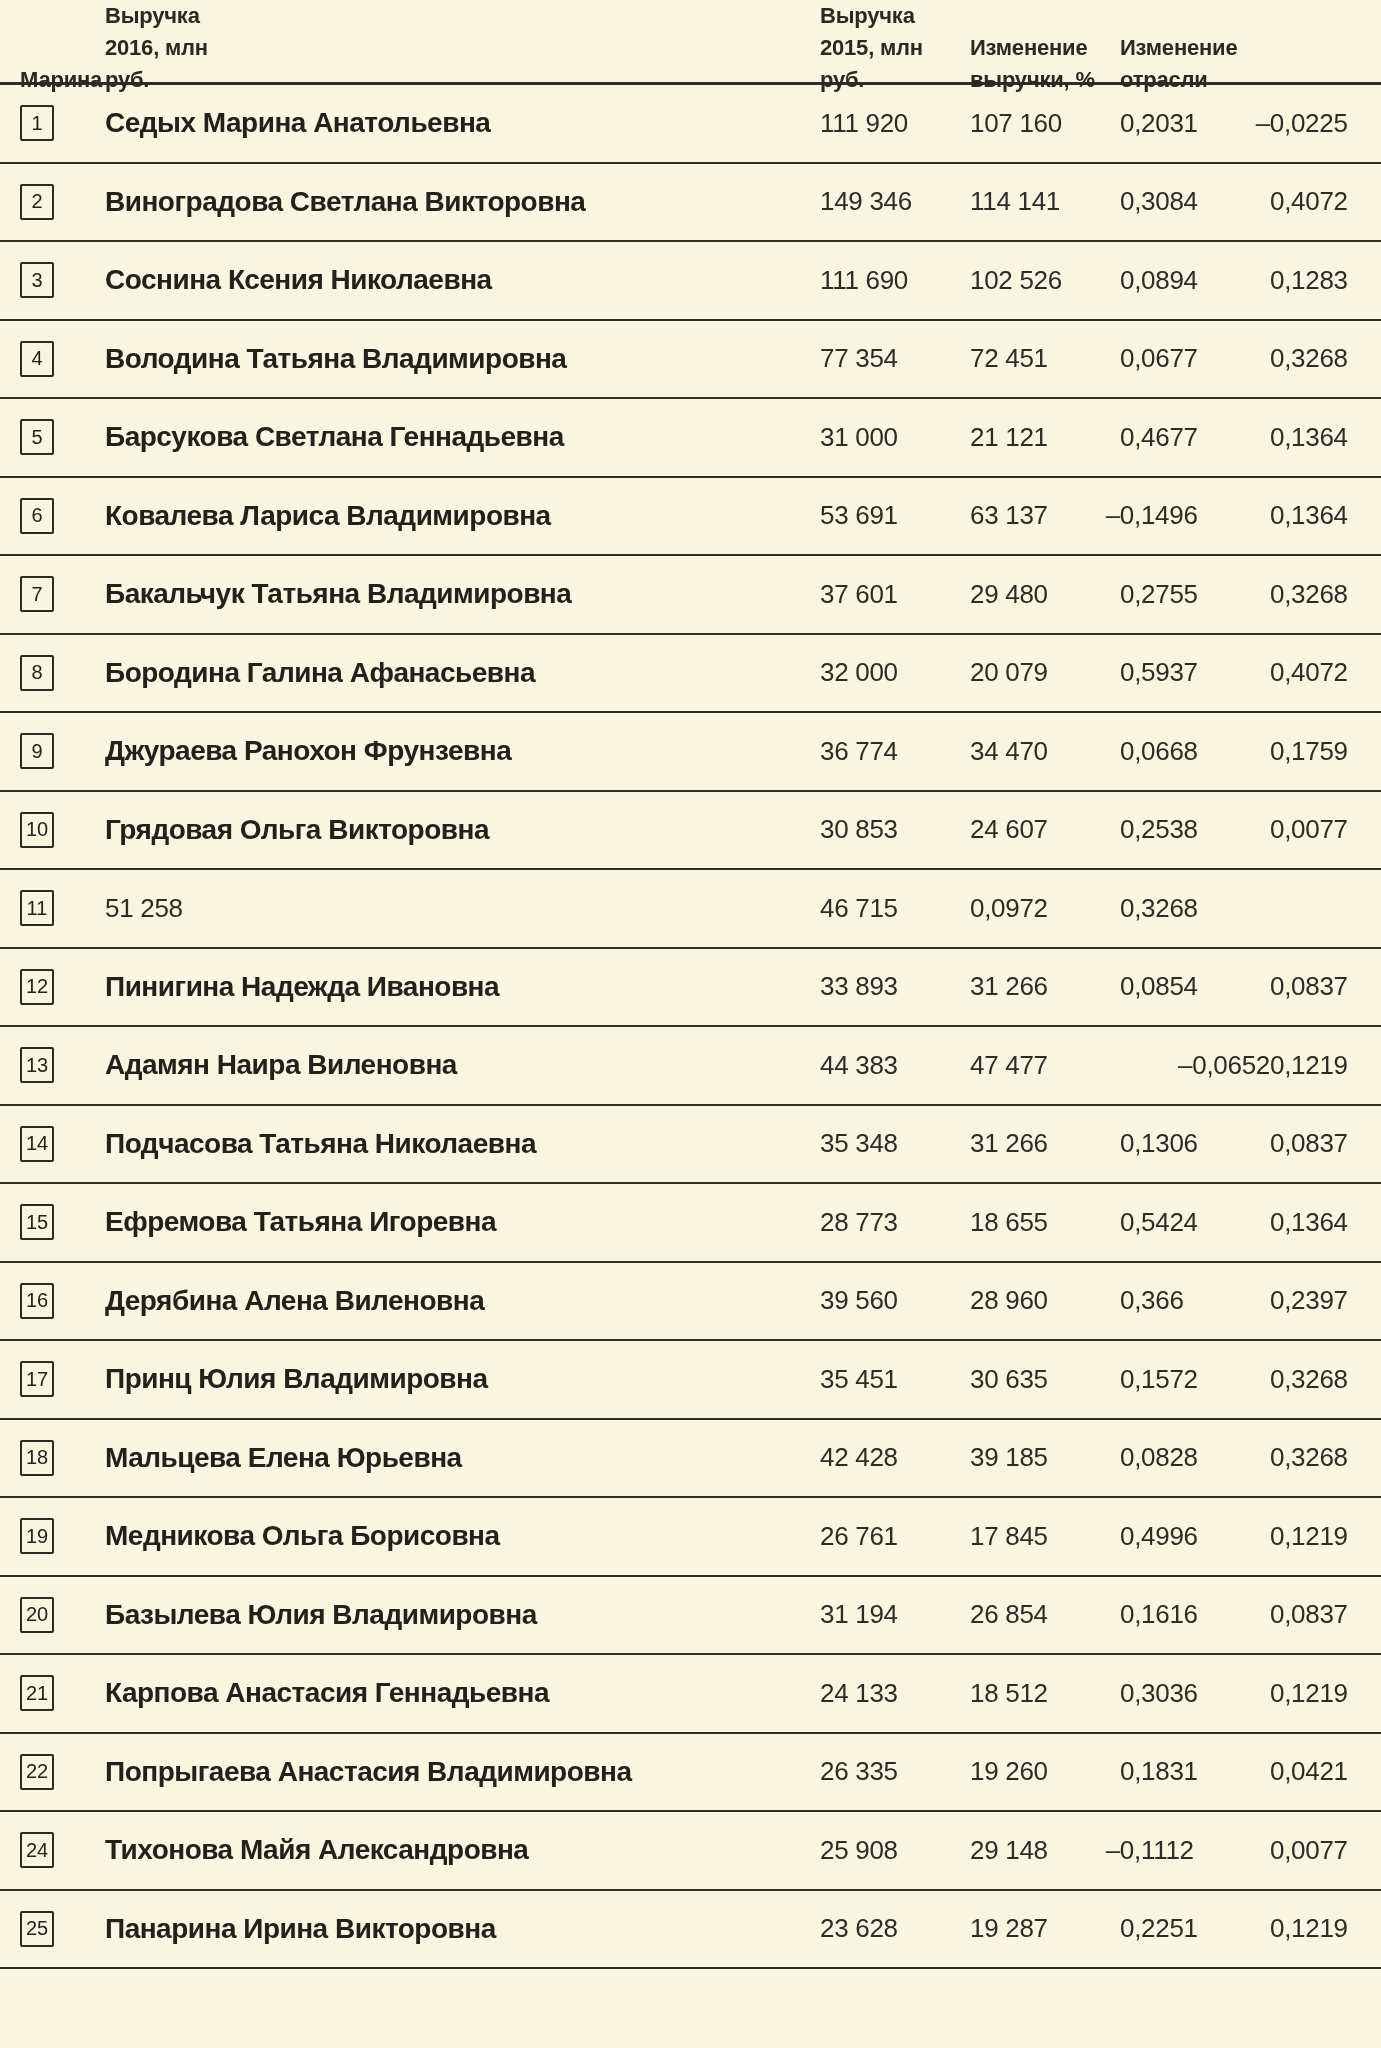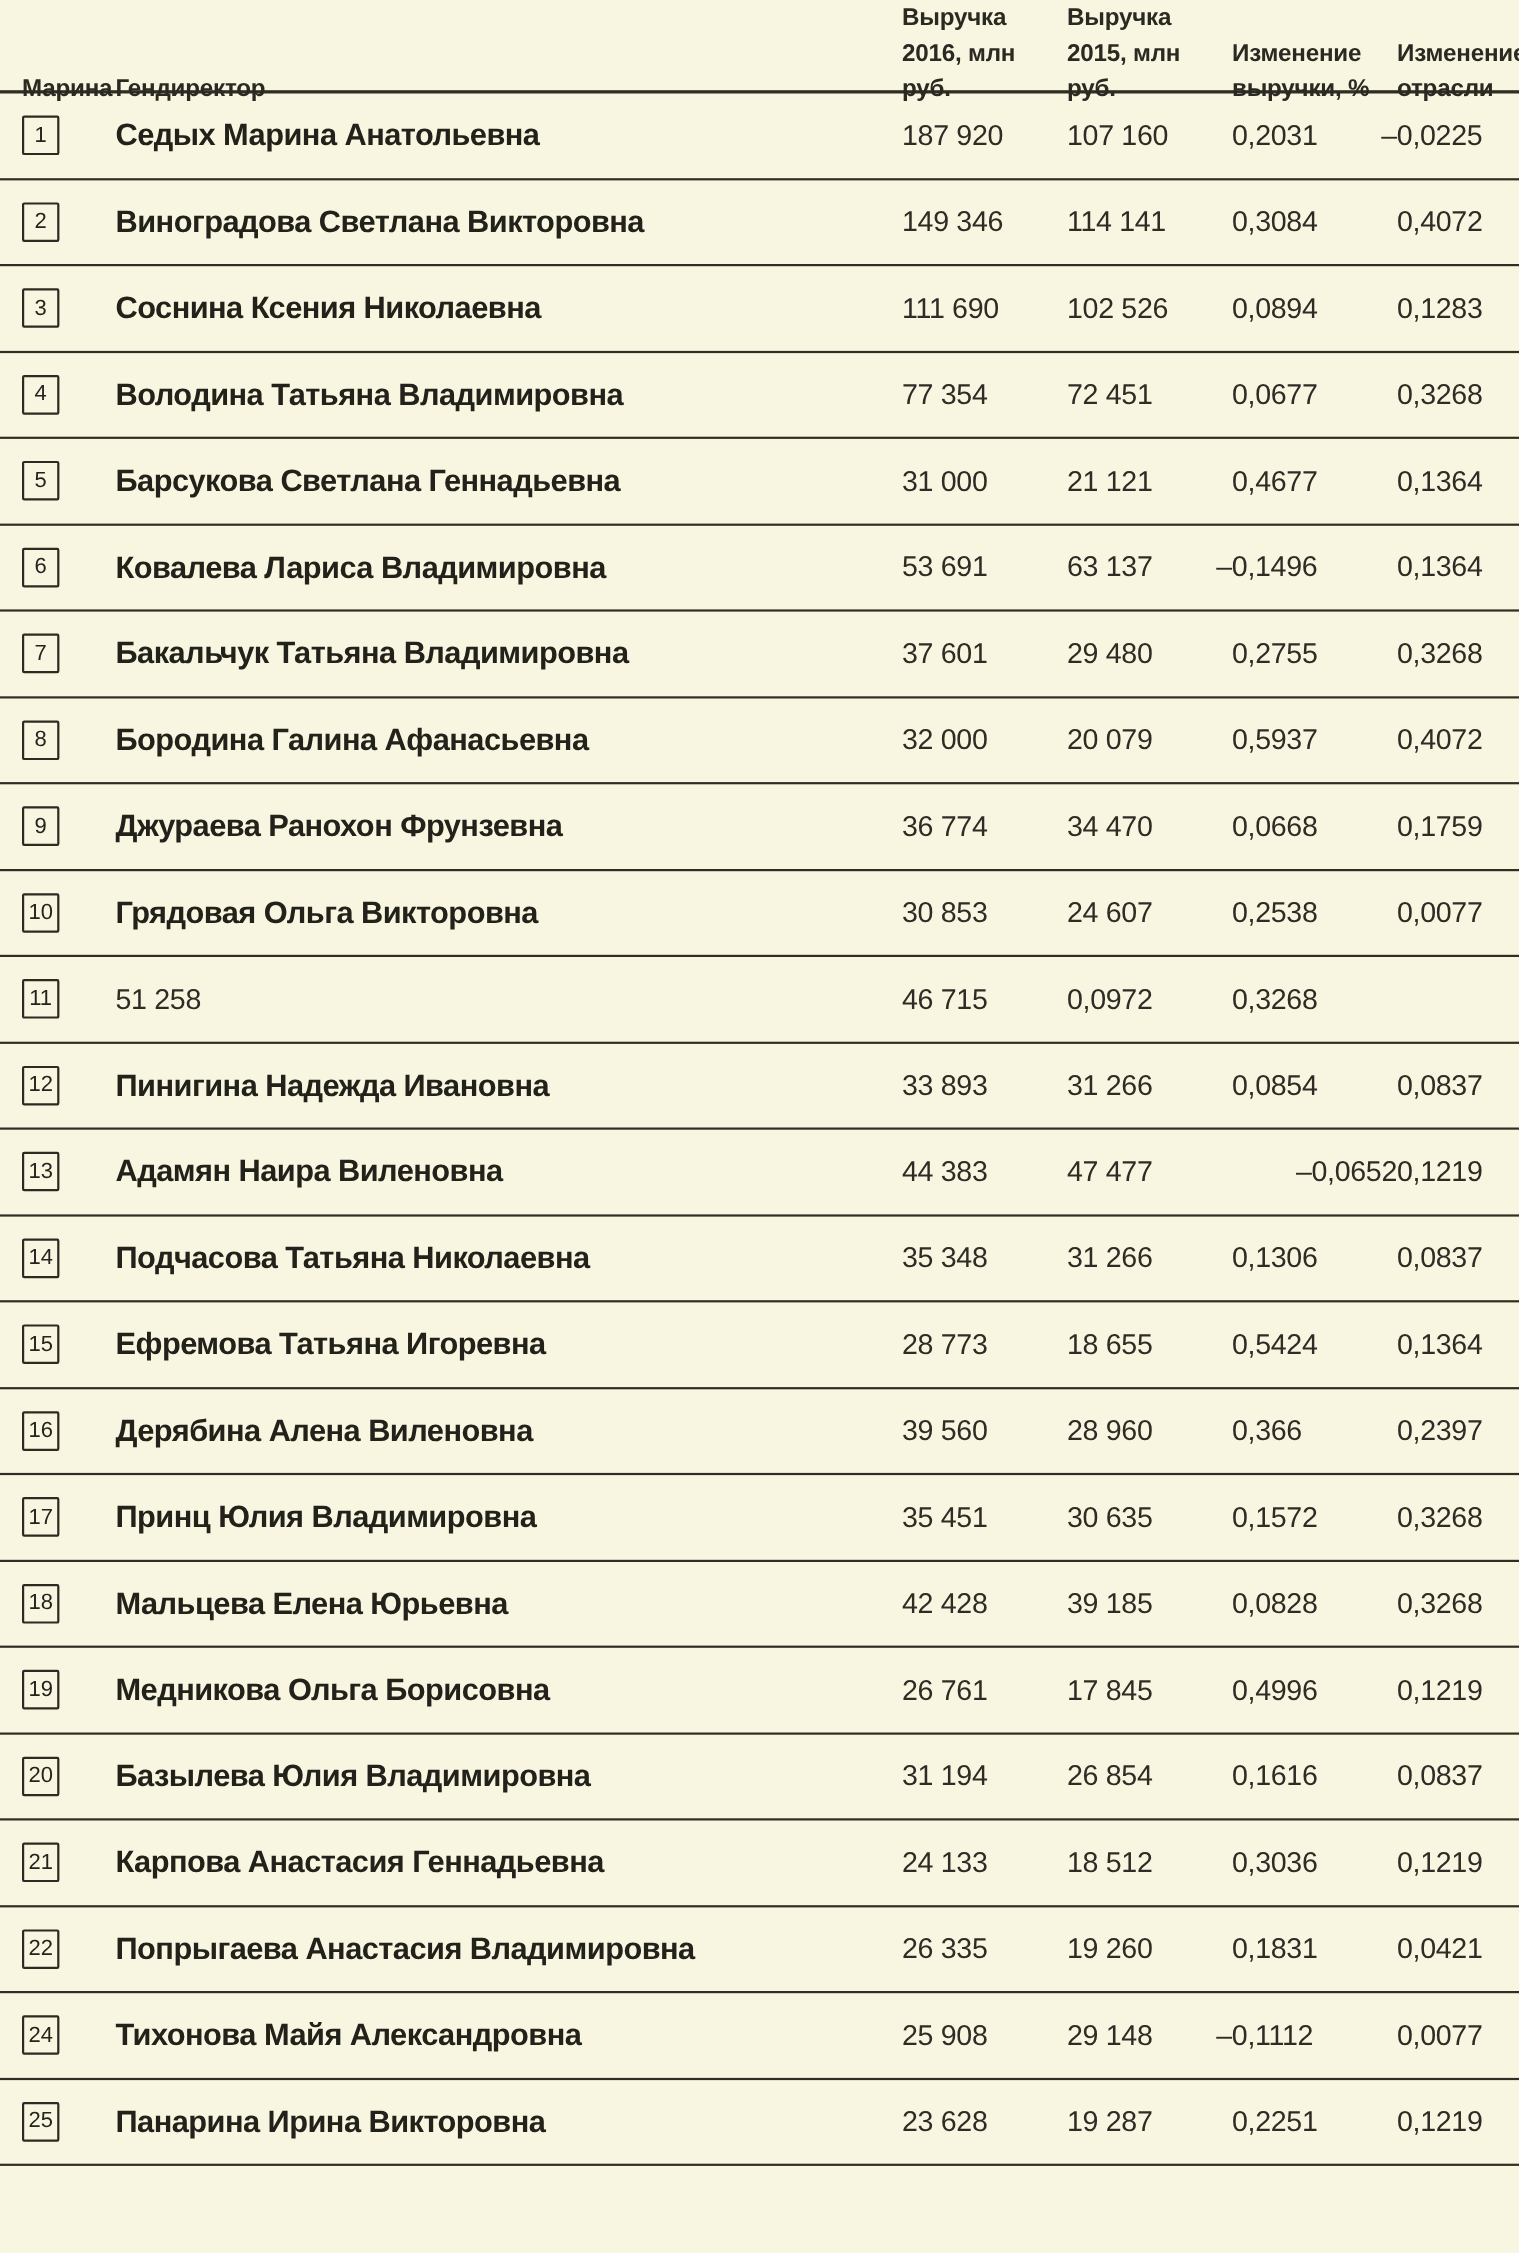--- a/index.html
+++ b/index.html
@@ -67,39 +67,38 @@
     letter-spacing: -0.3px;
     color: #2e2c25;
   }
 </style>
 </head>
 <body>
 
 <div class="table">
   <div class="grid thead">
     <div class="th">Марина</div>
-    <div class="th">Гендиректор</div>
     <div class="th">Выручка
 2016, млн
 руб.</div>
     <div class="th">Выручка
 2015, млн
 руб.</div>
     <div class="th">Изменение
 выручки, %</div>
     <div class="th">Изменение
 отрасли</div>
   </div>
   <div>
       <div class="grid row">
         <div class="cell">
           <div class="rank-badge">1</div>
         </div>
         <div class="cell name">Седых Марина Анатольевна</div>
-        <div class="cell num">187 920</div>
+        <div class="cell num">111 920</div>
         <div class="cell num">107 160</div>
         <div class="cell num">0,2031</div>
         <div class="cell num" style="text-indent: -0.55em;">–0,0225</div>
       </div>
       <div class="grid row">
         <div class="cell">
           <div class="rank-badge">2</div>
         </div>
         <div class="cell name">Виноградова Светлана Викторовна</div>
         <div class="cell num">149 346</div>

